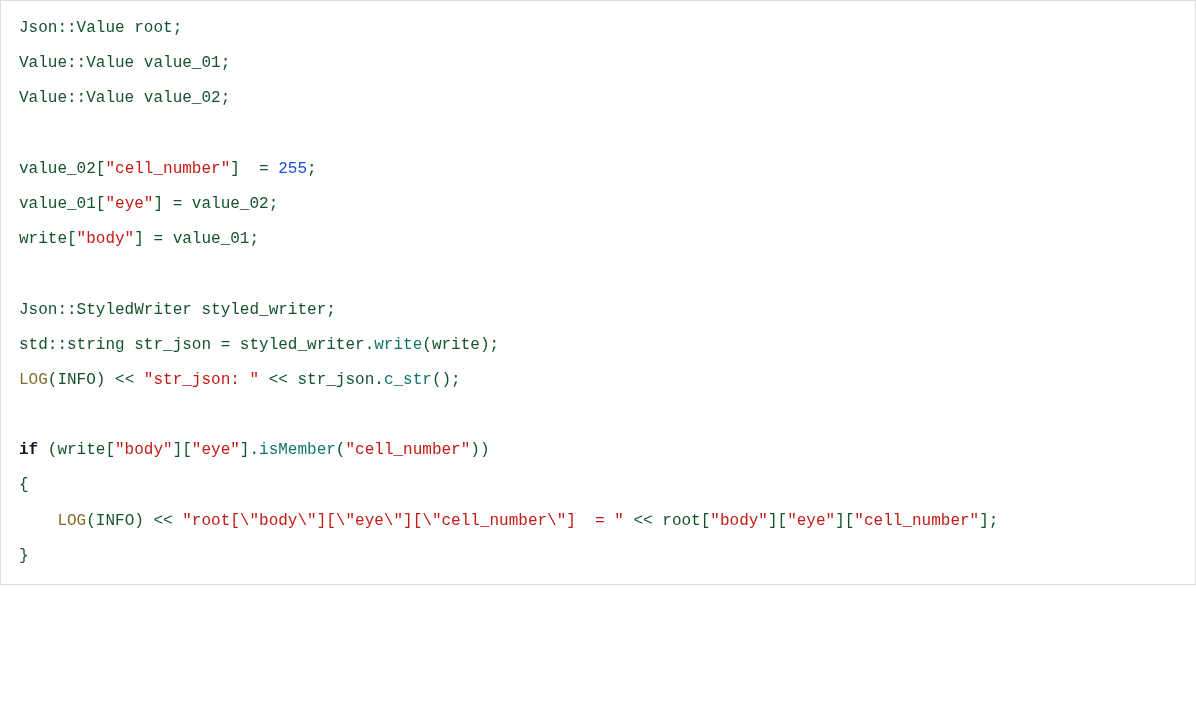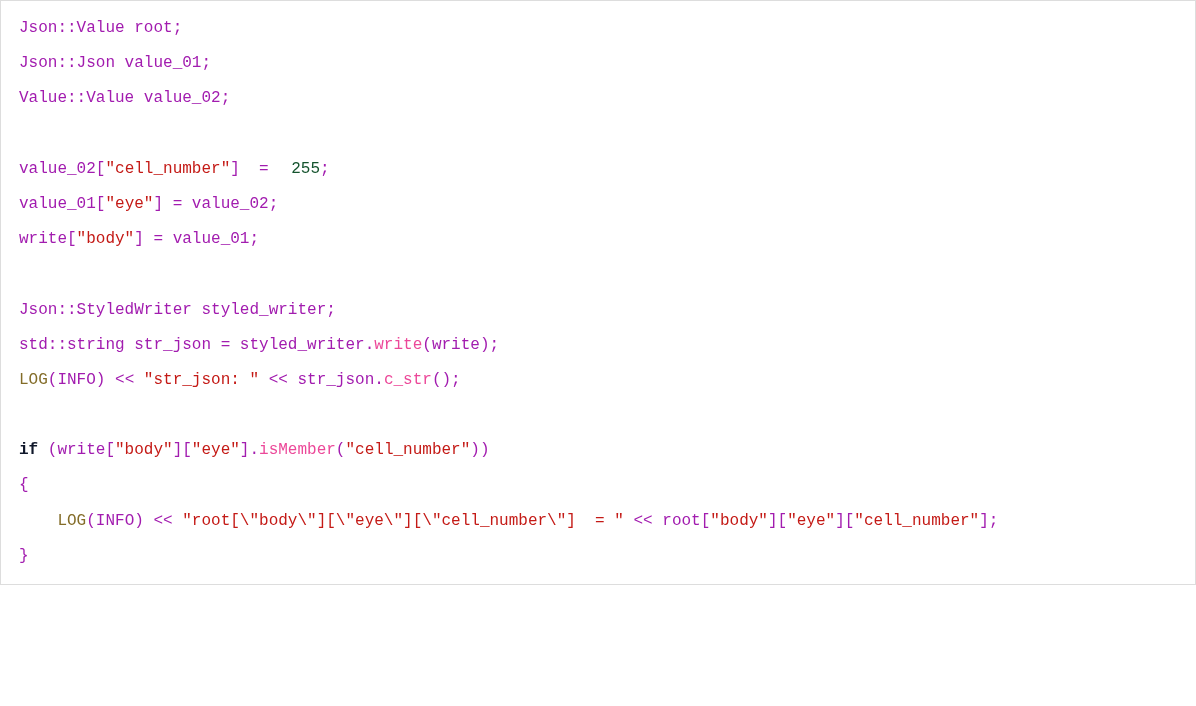--- a/index.html
+++ b/index.html
@@ -12,32 +12,32 @@
   .code-block {
     border: 1px solid #ddd;
     padding: 10px 18px;
     margin: 0;
     line-height: 2.2;
     white-space: pre-wrap;
     word-wrap: break-word;
     font-family: Consolas, Monaco, "Courier New", monospace;
     color: #333;
   }
-  .tk-plain { color: #a21caf; }
+  .tk-plain { color: #14532d; }
   .tk-string { color: #c41a16; }
-  .tk-number { color: #14532d; margin-left: 13px; }
-  .tk-method { color: #ec4899; }
+  .tk-number { color: #1d4ed8; }
+  .tk-method { color: #0f766e; }
   .tk-keyword { color: #0f172a; font-weight: bold; }
   .tk-func { color: #836c28; }
 </style>
 </head>
 <body>
 
 <pre class="code-block"><span><span class="tk-plain">Json::Value root;</span></span>
-<span><span class="tk-plain">Json::Json value_01;</span></span>
+<span><span class="tk-plain">Value::Value value_01;</span></span>
 <span><span class="tk-plain">Value::Value value_02;</span></span>
 <span> </span>
 <span><span class="tk-plain">value_02[</span><span class="tk-string">"cell_number"</span><span class="tk-plain">]  = </span><span class="tk-number">255</span><span class="tk-plain">;</span></span>
 <span><span class="tk-plain">value_01[</span><span class="tk-string">"eye"</span><span class="tk-plain">] = value_02;</span></span>
 <span><span class="tk-plain">write[</span><span class="tk-string">"body"</span><span class="tk-plain">] = value_01;</span></span>
 <span> </span>
 <span><span class="tk-plain">Json::StyledWriter styled_writer;</span></span>
 <span><span class="tk-plain">std::string str_json = styled_writer.</span><span class="tk-method">write</span><span class="tk-plain">(write);</span></span>
 <span><span class="tk-func">LOG</span><span class="tk-plain">(INFO) &lt;&lt; </span><span class="tk-string">"str_json: "</span><span class="tk-plain"> &lt;&lt; str_json.</span><span class="tk-method">c_str</span><span class="tk-plain">();</span></span>
 <span> </span>

